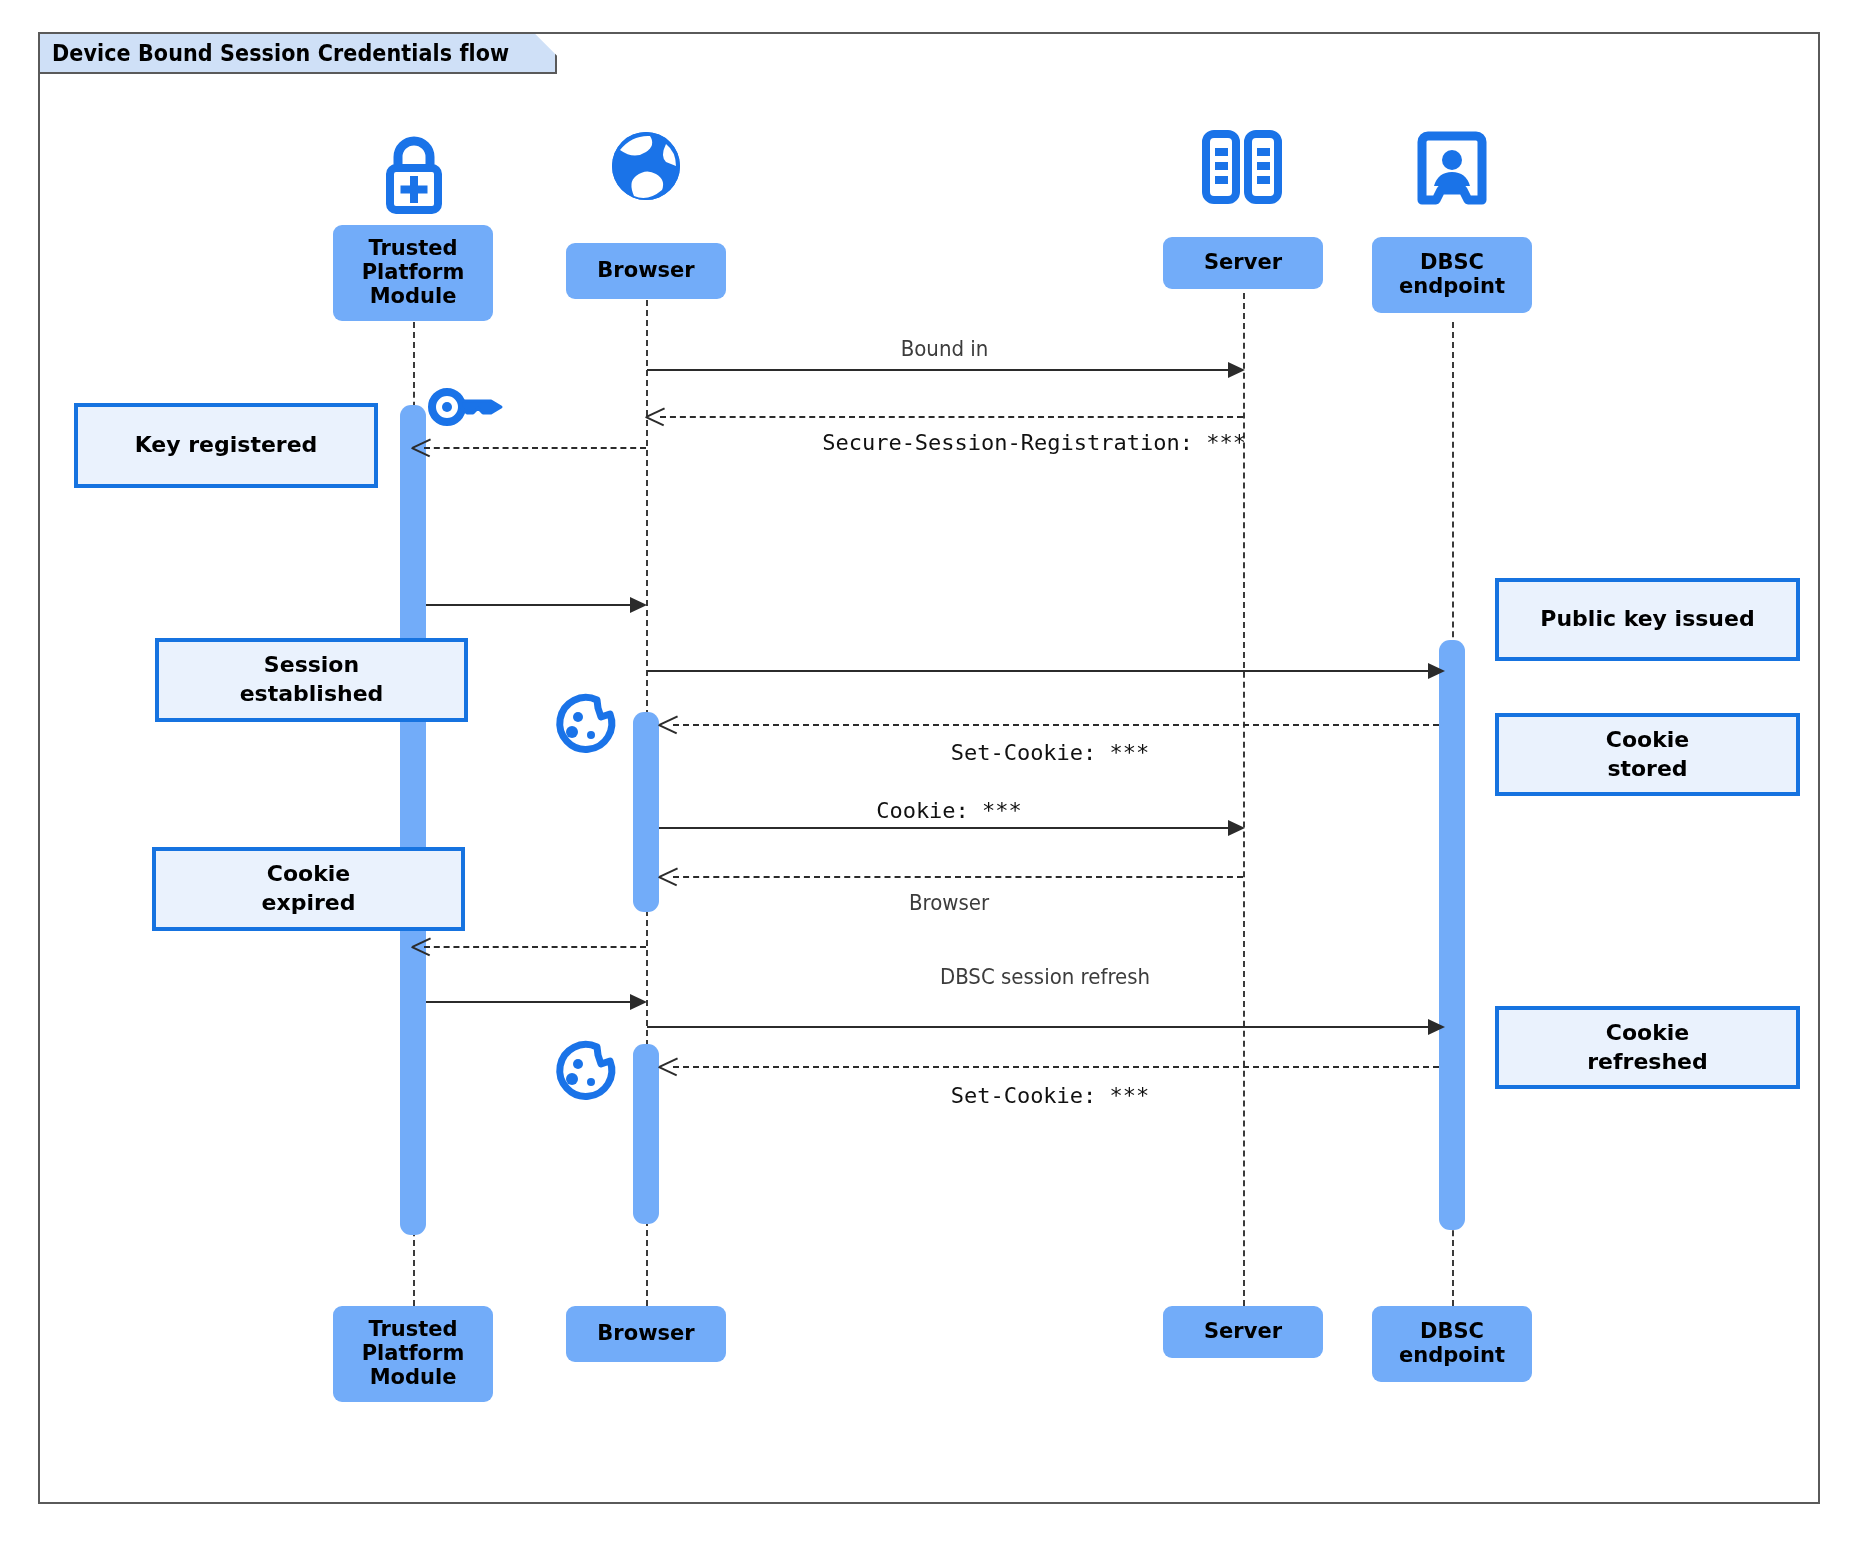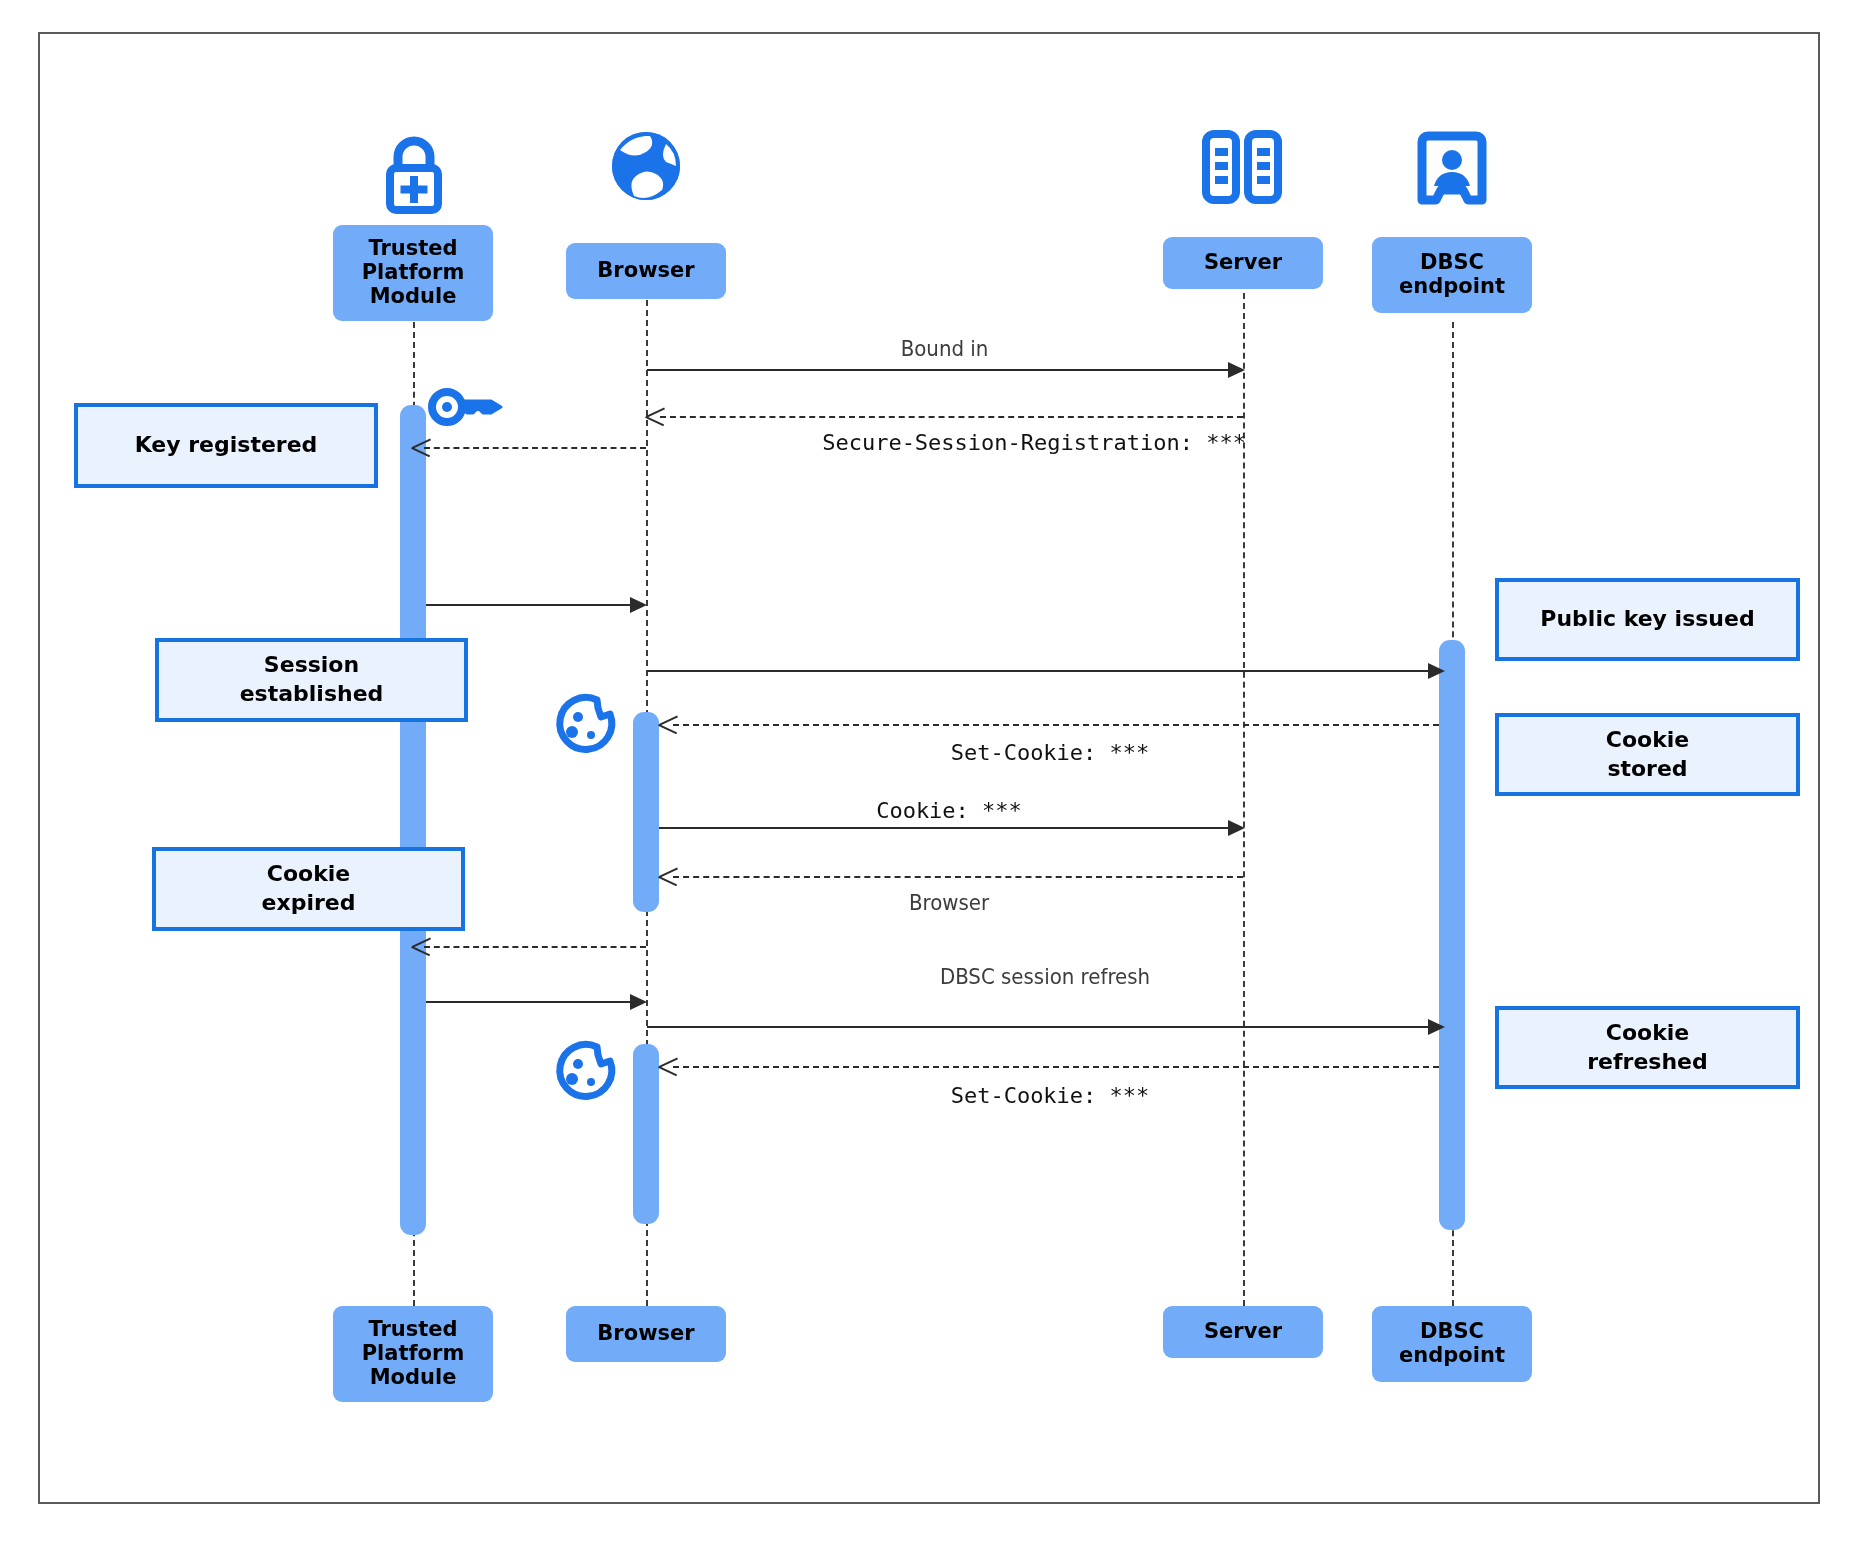--- a/index.html
+++ b/index.html
@@ -62,20 +62,21 @@
   }
 
   .icon{position:absolute;}
 </style>
 </head>
 <body>
 
 <div id="canvas">
 
   <div class="frame"></div>
+  <div class="frame-title">Device Bound Session Credentials flow</div>
 
   <div class="lifeline" style="left:413px;top:322px;height:984px;"></div>
   <div class="lifeline" style="left:646px;top:300px;height:1006px;"></div>
   <div class="lifeline" style="left:1243px;top:283px;height:1023px;"></div>
   <div class="lifeline" style="left:1452px;top:322px;height:984px;"></div>
 
   <div class="act" style="left:400px;top:405px;width:26px;height:830px;"></div>
   <div class="act" style="left:633px;top:712px;width:26px;height:200px;"></div>
   <div class="act" style="left:633px;top:1044px;width:26px;height:180px;"></div>
   <div class="act" style="left:1439px;top:640px;width:26px;height:590px;"></div>

